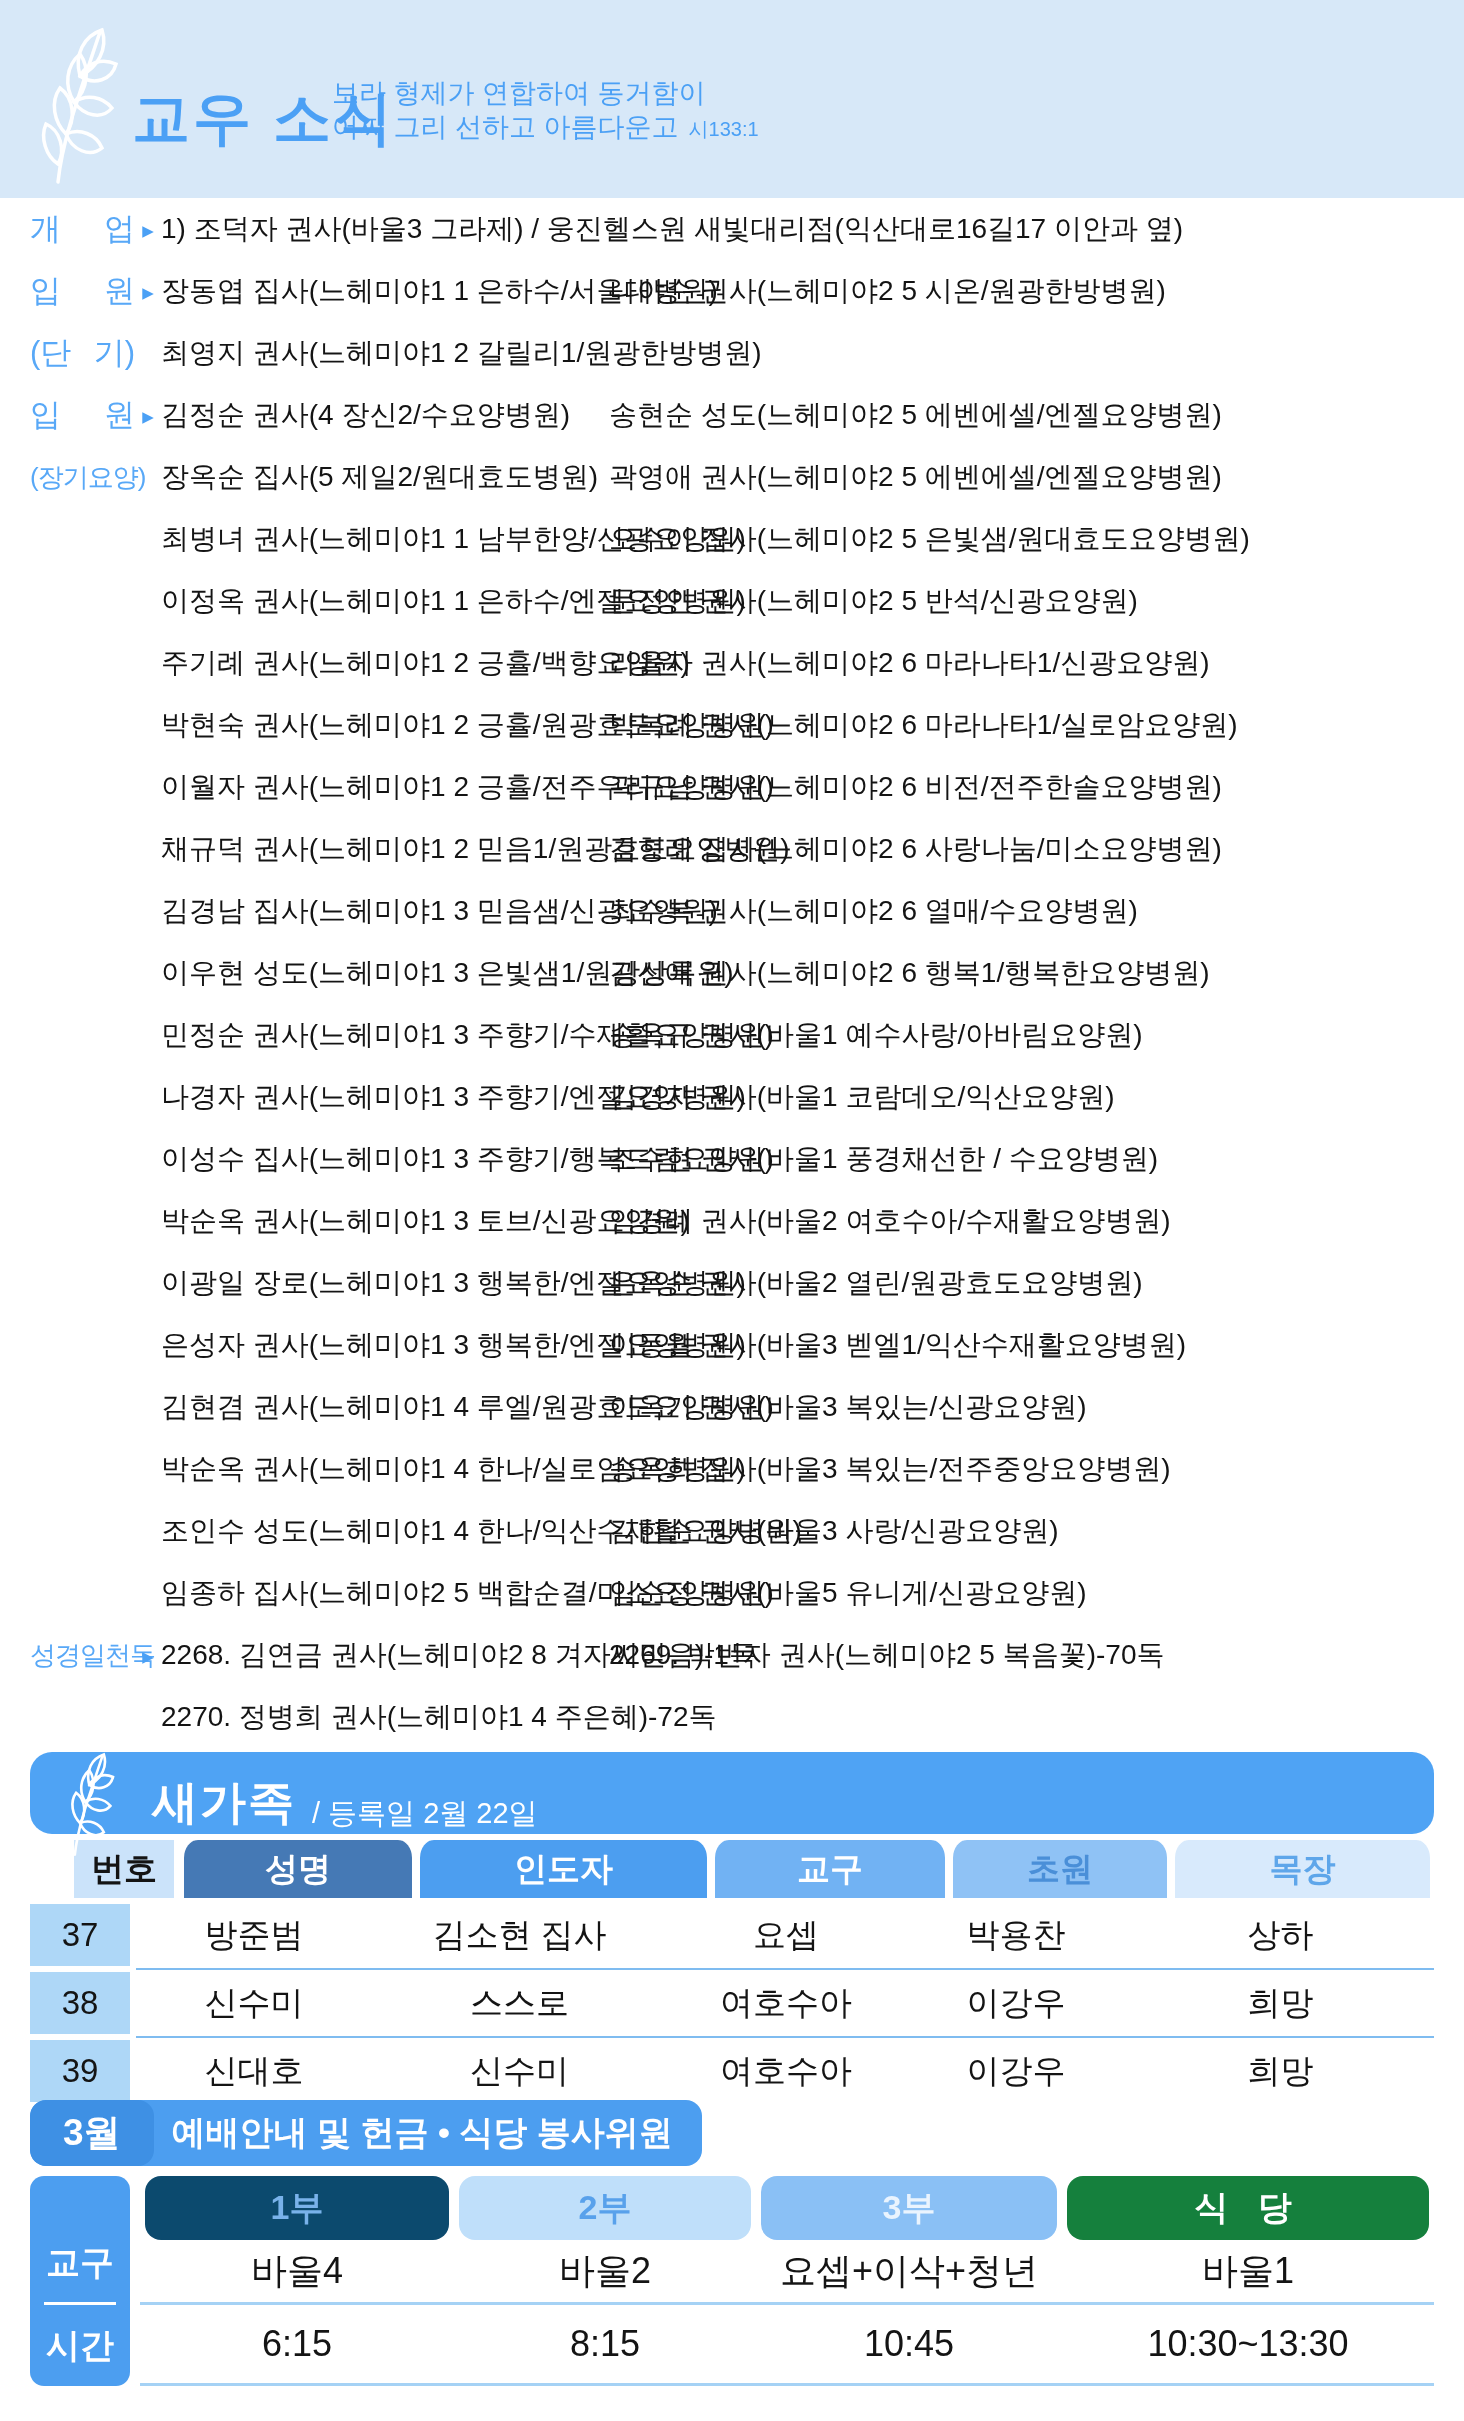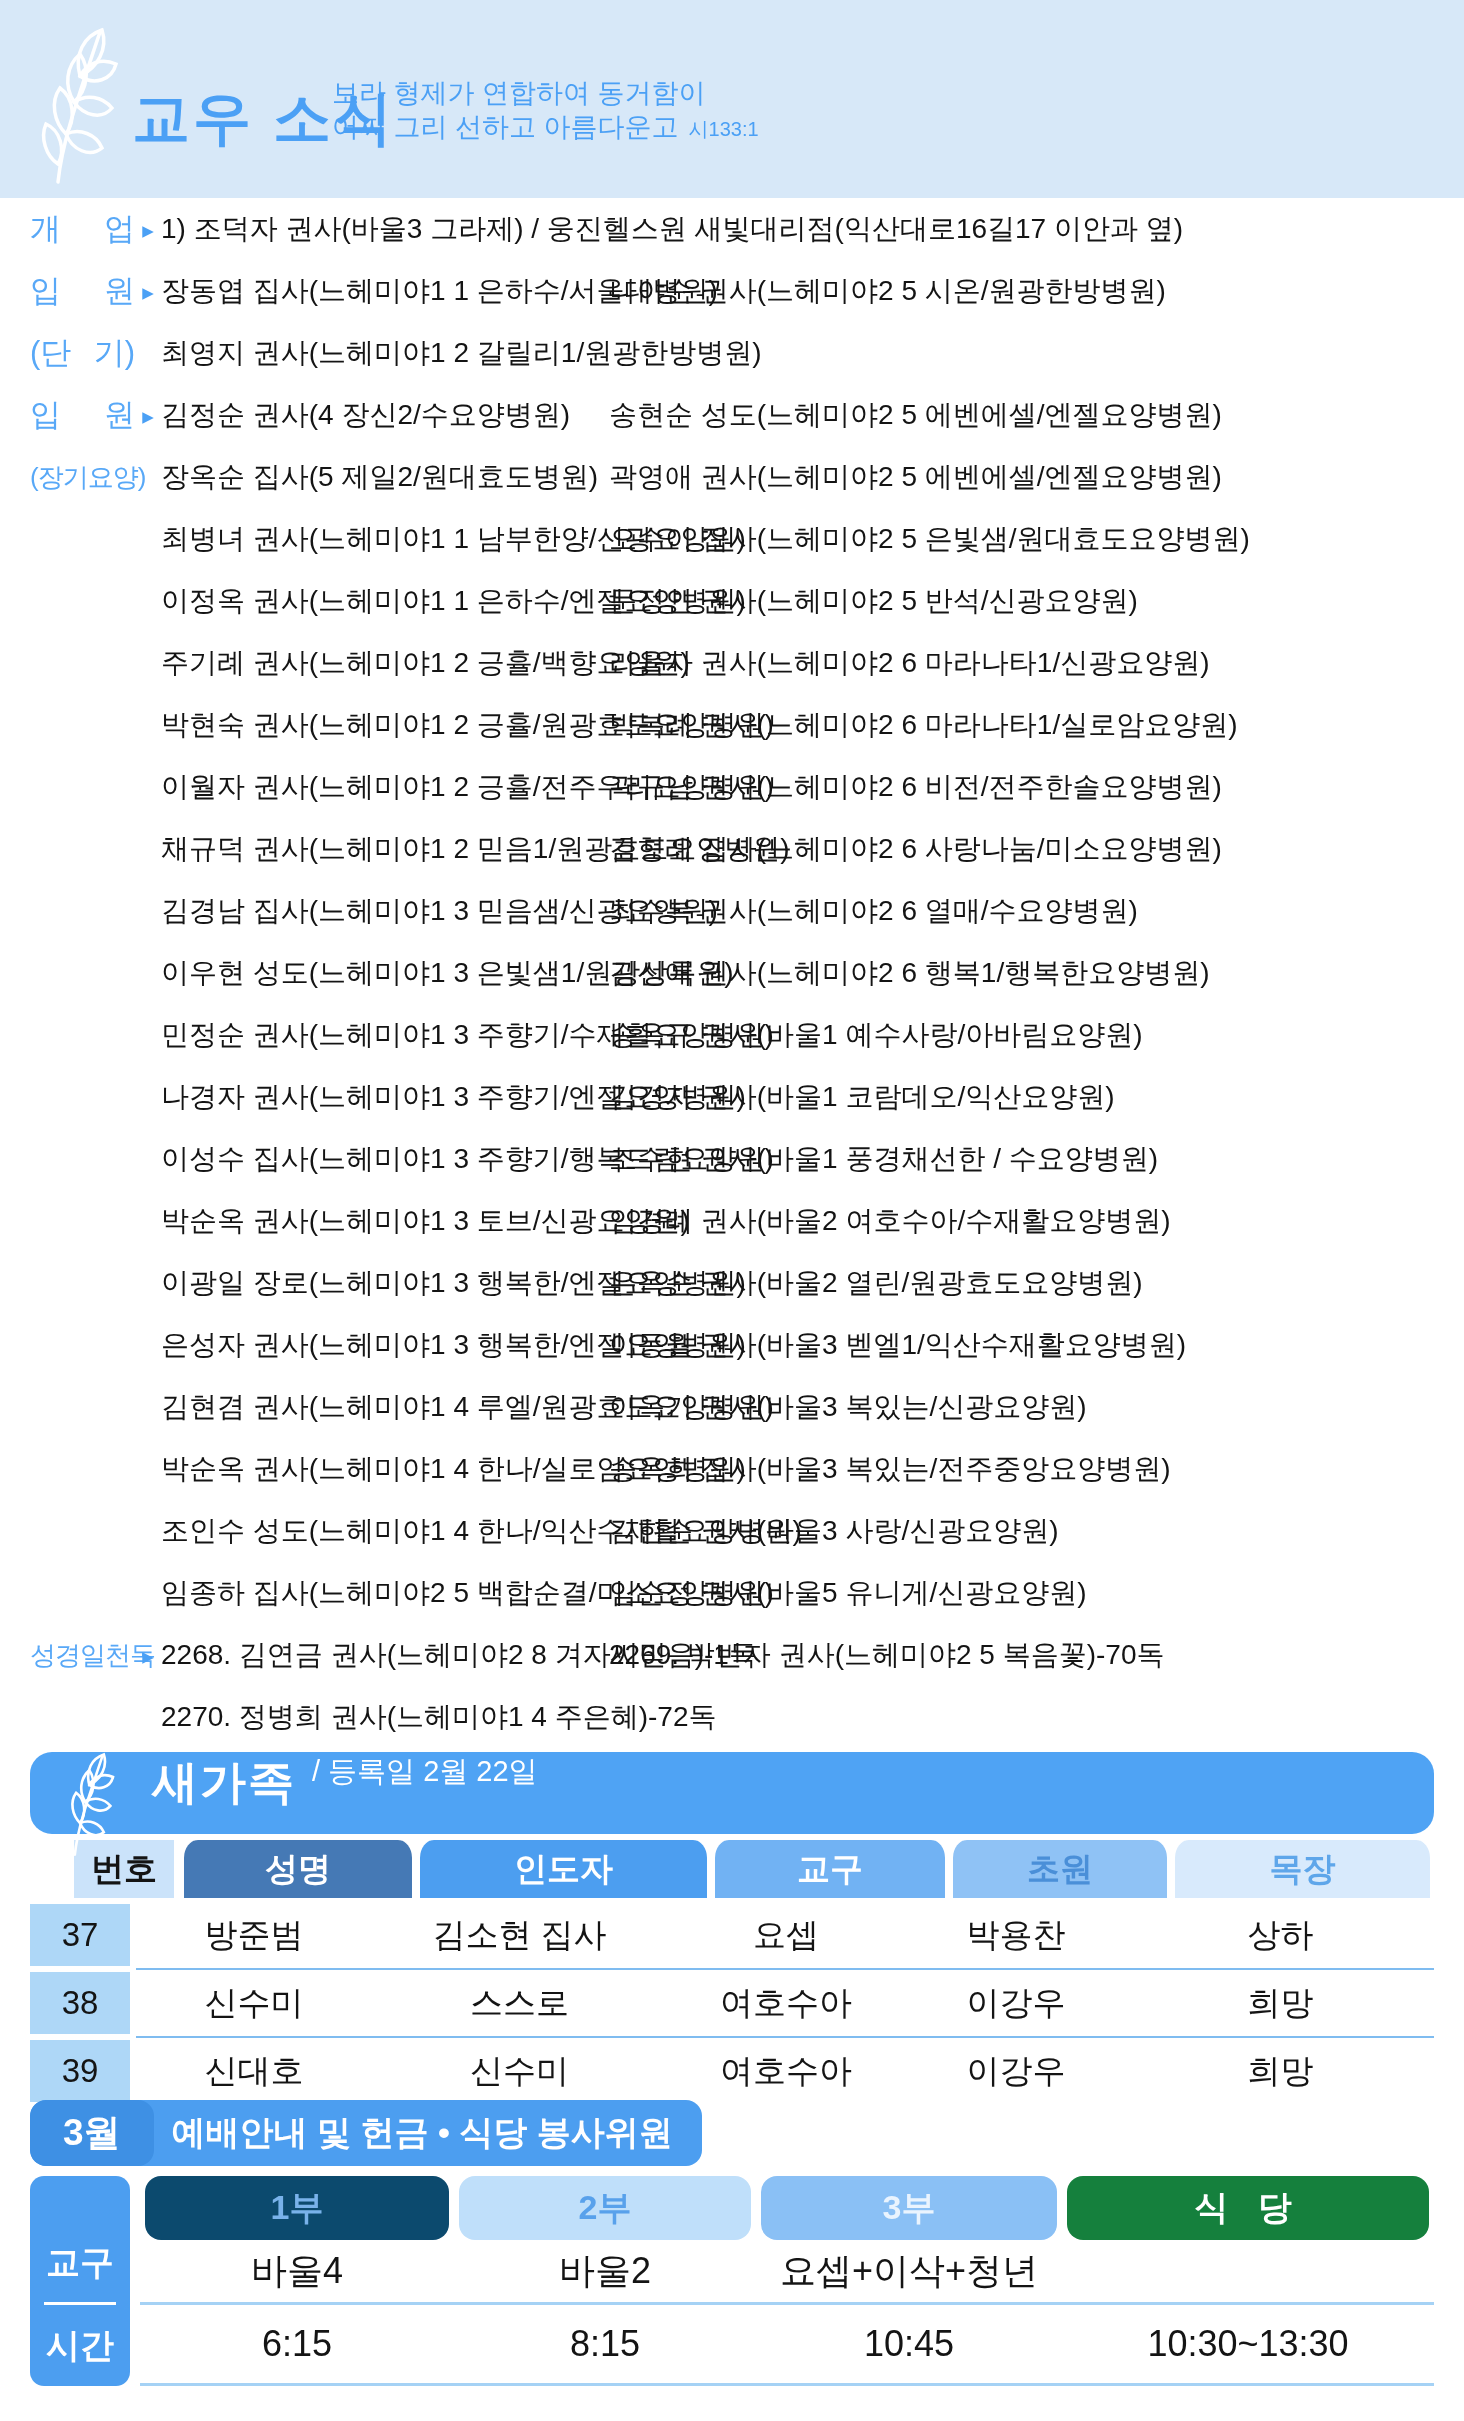--- a/index.html
+++ b/index.html
@@ -18,21 +18,21 @@
   .news-row{display:flex;align-items:center;height:62px;padding-left:30px;}
   .news-label{width:105px;flex:none;display:flex;justify-content:space-between;color:#58a8f7;font-size:31px;font-weight:500;white-space:nowrap;}
   .news-label.small{font-size:26px;letter-spacing:-1px;}
   .arrow{width:26px;flex:none;color:#4ba0f5;font-size:15px;text-align:center;padding-top:3px;}
   .c1{width:404px;flex:none;font-size:28px;white-space:nowrap;}
   .c1.wide{width:auto;flex:1;}
   .c2{flex:1;font-size:28px;white-space:nowrap;padding-left:44px;}
 
   
   .newfam{position:absolute;top:1752px;left:30px;width:1404px;}
-  .nf-banner{height:82px;background:#4fa3f4;border-radius:22px;display:flex;align-items:flex-start;color:#fff;position:relative;padding-left:122px;box-sizing:border-box;}
+  .nf-banner{height:82px;background:#4fa3f4;border-radius:22px;display:flex;align-items:flex-end;color:#fff;position:relative;padding-left:122px;box-sizing:border-box;}
   .plant-small{position:absolute;left:16px;top:-8px;width:84px;height:112px;}
   .nf-title{font-size:46px;font-weight:800;letter-spacing:2px;}
   .nf-reg{font-size:29px;margin-left:16px;font-weight:500;}
   .nf-header{display:flex;height:58px;margin-top:6px;padding-left:44px;}
   .nf-h{box-sizing:border-box;display:flex;align-items:center;justify-content:center;font-size:33px;font-weight:700;flex:none;}
   .h-no{width:100px;background:#cbe3fa;color:#141414;margin-right:6px;}
   .pill{border-radius:18px 18px 0 0;border-left:4px solid #fff;border-right:4px solid #fff;color:#fff;}
   .h-name{width:236px;background:#4579b5;}
   .h-guide{width:295px;background:#4c9ef0;}
   .h-gyogu{width:238px;background:#71b2f3;}
@@ -389,20 +389,21 @@
         <div class="s-header">
           <div class="s-h s-c1h">1부</div>
           <div class="s-h s-c2h">2부</div>
           <div class="s-h s-c3h">3부</div>
           <div class="s-h s-c4h">식 당</div>
         </div>
         <div class="s-row s-row1">
           <div class="s-c s-c1">바울4</div>
           <div class="s-c s-c2">바울2</div>
           <div class="s-c s-c3">요셉+이삭+청년</div>
+          <div class="s-c s-c4">바울1</div>
         </div>
         <div class="s-line"></div>
         <div class="s-row s-row2">
           <div class="s-c s-c1">6:15</div>
           <div class="s-c s-c2">8:15</div>
           <div class="s-c s-c3">10:45</div>
           <div class="s-c s-c4">10:30~13:30</div>
         </div>
         <div class="s-line"></div>
       </div>

